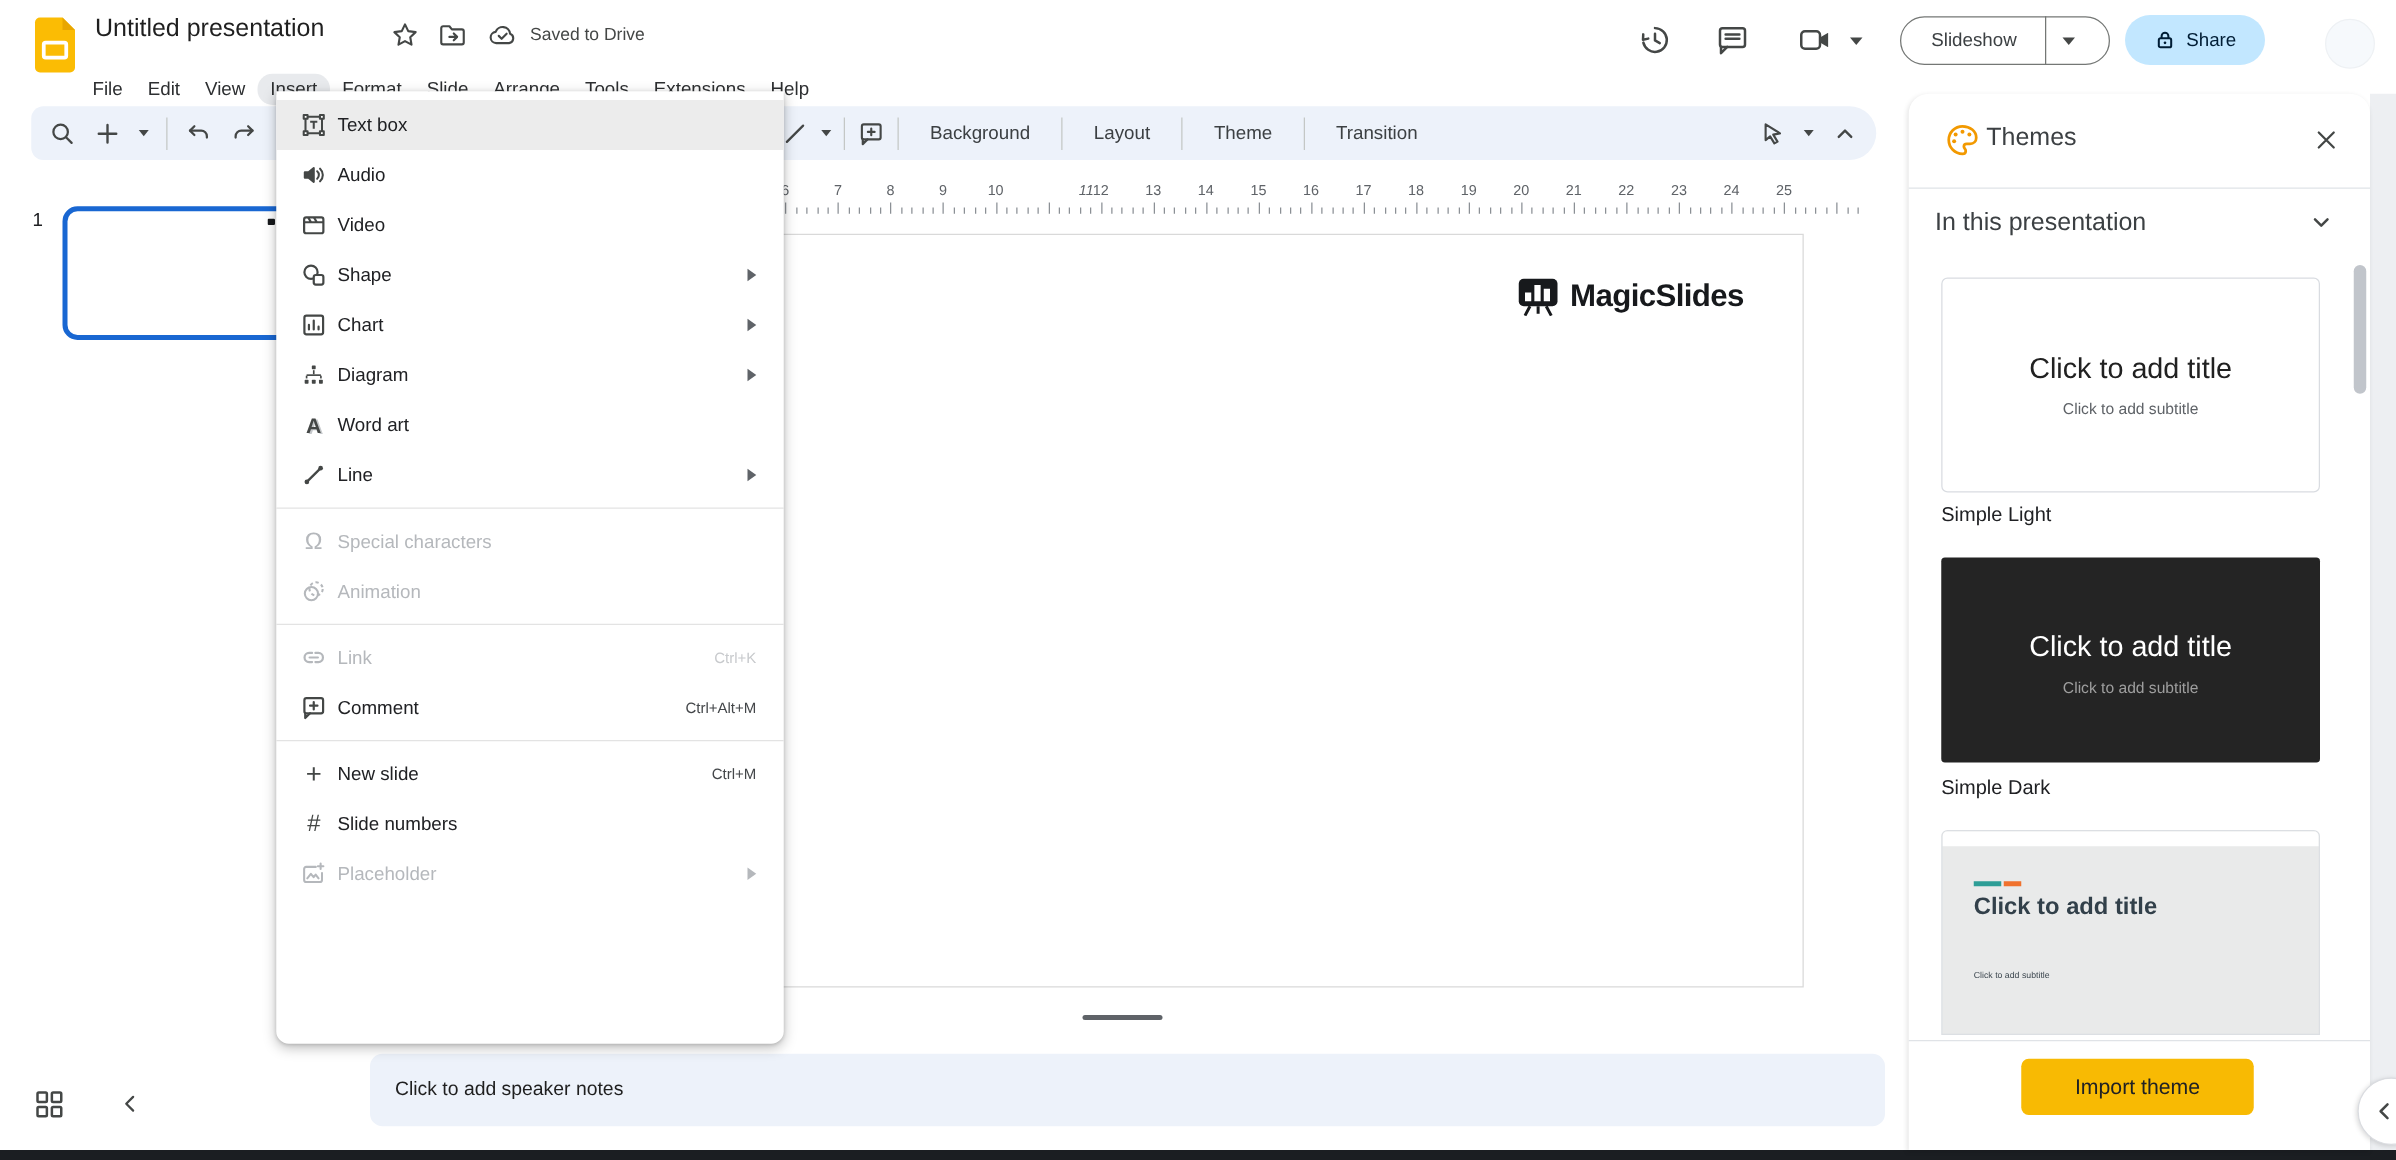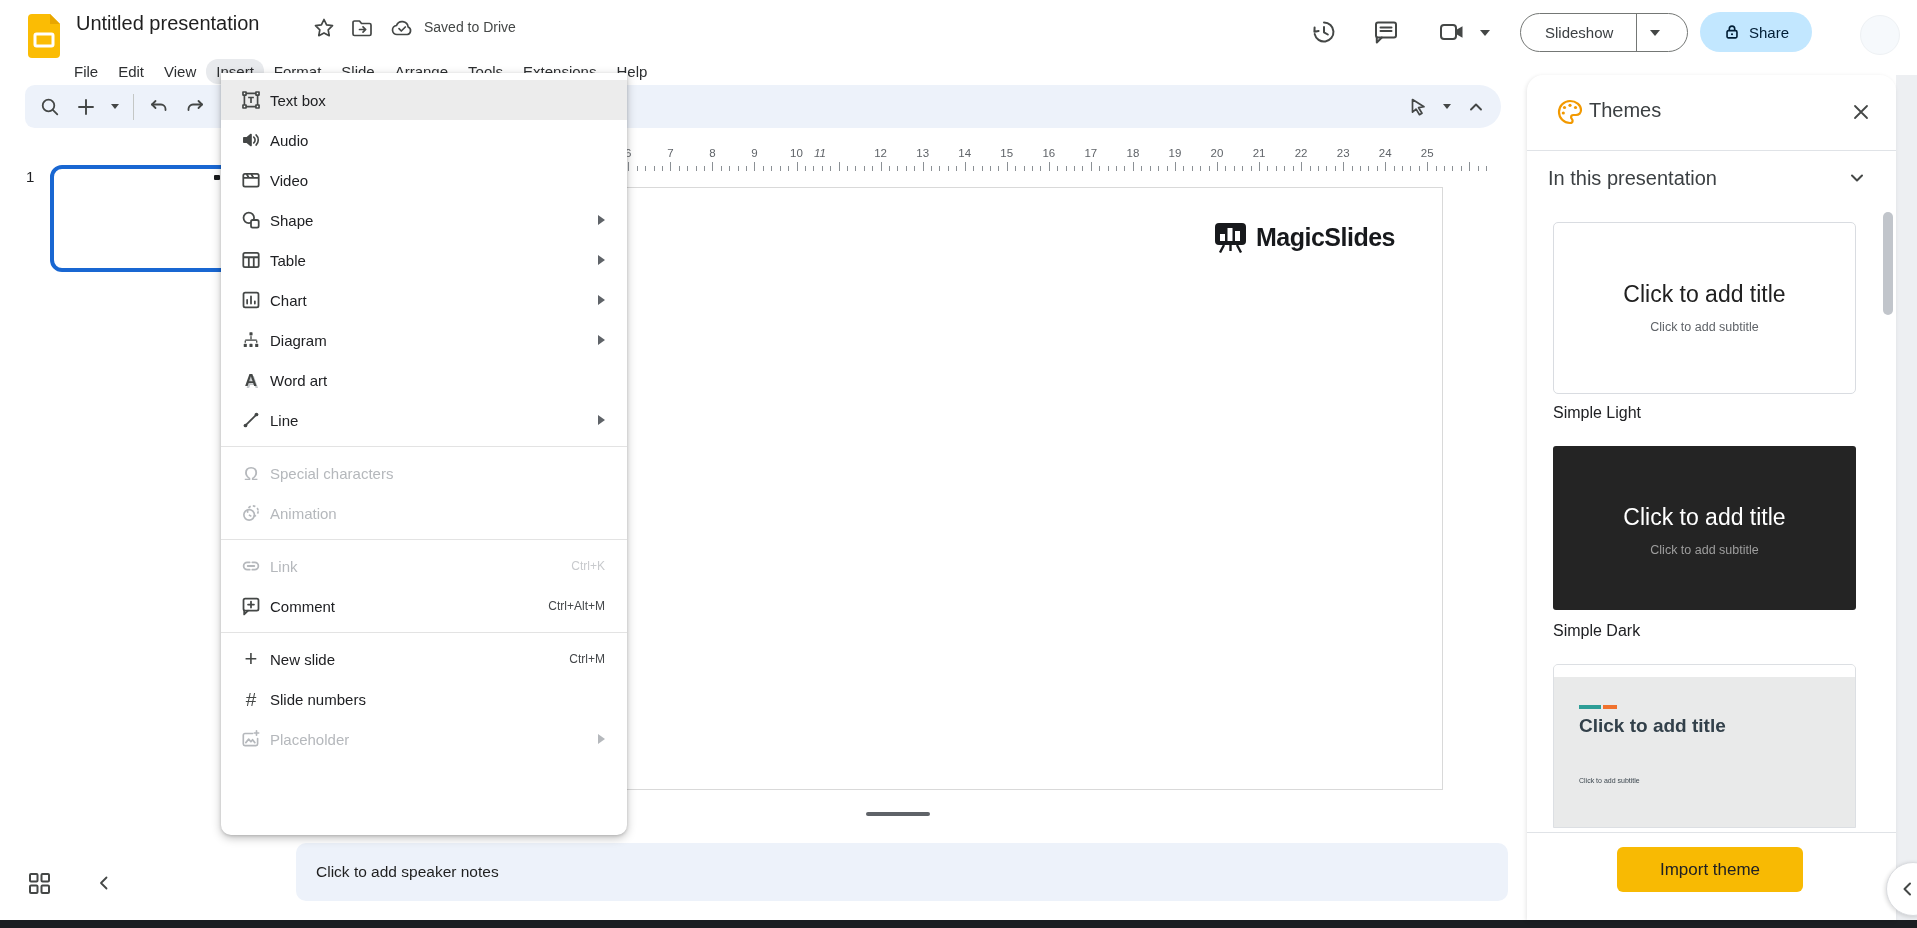--- a/index.html
+++ b/index.html
@@ -203,20 +203,40 @@
       <svg class="tb-ic" viewBox="0 0 22 22" fill="none" stroke="currentColor" stroke-width="1.8" stroke-linecap="round" stroke-linejoin="round">
         <path d="M7.5 5L4 8.5 7.5 12"></path>
           <path d="M4 8.5h9a4.5 4.5 0 014.5 4.5v1"></path>
       </svg>
       <svg class="tb-ic" viewBox="0 0 22 22" fill="none" stroke="currentColor" stroke-width="1.8" stroke-linecap="round" stroke-linejoin="round">
         <path d="M14.5 5L18 8.5 14.5 12"></path>
           <path d="M18 8.5H9a4.5 4.5 0 00-4.5 4.5v1"></path>
       </svg>
     </div>
 
+    <div class="tb-group tb-mid">
+      <svg class="tb-ic" viewBox="0 0 22 22" fill="none" stroke="currentColor" stroke-width="1.8" stroke-linecap="round">
+        <path d="M4.5 17.5L17.5 4.5"></path>
+      </svg>
+      <i class="tb-caret"></i>
+      <i class="tb-sep"></i>
+      <svg class="tb-ic" viewBox="0 0 22 22" fill="none" stroke="currentColor" stroke-width="1.7" stroke-linejoin="round" stroke-linecap="round">
+        <rect x="3.5" y="3.5" width="15" height="12" rx="1.5"></rect>
+        <path d="M4.2 15.5v3.8l3.8-3.8"></path>
+        <path d="M11 6.8v5.4 M8.3 9.5h5.4"></path>
+      </svg>
+      <i class="tb-sep"></i>
+      <span class="tb-txt">Background</span>
+      <i class="tb-sep"></i>
+      <span class="tb-txt">Layout</span>
+      <i class="tb-sep"></i>
+      <span class="tb-txt">Theme</span>
+      <i class="tb-sep"></i>
+      <span class="tb-txt">Transition</span>
+    </div>
 
     <div class="tb-group tb-right">
       <svg class="tb-ic" viewBox="0 0 22 22" fill="none" stroke="currentColor" stroke-width="1.7" stroke-linejoin="round">
         <path d="M5.5 3.5l11.5 7.2-5.4 1 3.4 5.6-2.5 1.4-3.4-5.6-3.6 3z"></path>
       </svg>
       <i class="tb-caret"></i>
       <svg class="tb-ic" viewBox="0 0 22 22" fill="none" stroke="currentColor" stroke-width="1.9" stroke-linecap="round" stroke-linejoin="round">
         <path d="M6 13.5l5-5 5 5"></path>
       </svg>
     </div>
@@ -236,21 +256,21 @@
       <span class="ruler-num" style="left: 178.05px;">1</span>
       <span class="ruler-num" style="left: 220.1px;">2</span>
       <span class="ruler-num" style="left: 262.15px;">3</span>
       <span class="ruler-num" style="left: 304.2px;">4</span>
       <span class="ruler-num" style="left: 346.25px;">5</span>
       <span class="ruler-num" style="left: 388.3px;">6</span>
       <span class="ruler-num" style="left: 430.35px;">7</span>
       <span class="ruler-num" style="left: 472.4px;">8</span>
       <span class="ruler-num" style="left: 514.45px;">9</span>
       <span class="ruler-num" style="left: 556.5px;">10</span>
-      <span class="ruler-num" style="left: 580px; font-style: italic;">11</span>
+      <span class="ruler-num" style="left: 629px; font-style: italic;">11</span>
       <span class="ruler-num" style="left: 640.6px;">12</span>
       <span class="ruler-num" style="left: 682.65px;">13</span>
       <span class="ruler-num" style="left: 724.7px;">14</span>
       <span class="ruler-num" style="left: 766.75px;">15</span>
       <span class="ruler-num" style="left: 808.8px;">16</span>
       <span class="ruler-num" style="left: 850.85px;">17</span>
       <span class="ruler-num" style="left: 892.9px;">18</span>
       <span class="ruler-num" style="left: 934.95px;">19</span>
       <span class="ruler-num" style="left: 977px;">20</span>
       <span class="ruler-num" style="left: 1019.05px;">21</span>
@@ -453,28 +473,20 @@
 
     <div class="mi">
       <svg class="ic" viewBox="0 0 20 20" fill="none" stroke="currentColor" stroke-width="1.6" stroke-linejoin="round">
         <circle cx="8" cy="8" r="4.8"></circle>
         <rect x="10" y="10" width="7" height="7" rx="1.5" fill="#fff"></rect>
       </svg>
       <label>Shape</label>
       <i class="arrow"></i>
     </div>
 
-    <div class="mi">
-      <svg class="ic" viewBox="0 0 20 20" fill="none" stroke="currentColor" stroke-width="1.6" stroke-linejoin="round">
-        <rect x="3" y="3.5" width="14" height="13" rx="1.5"></rect>
-        <path d="M3 7.5h14 M8 7.5v9 M12.5 7.5v9"></path>
-      </svg>
-      <label>Table</label>
-      <i class="arrow"></i>
-    </div>
 
     <div class="mi">
       <svg class="ic" viewBox="0 0 20 20" fill="none" stroke="currentColor" stroke-width="1.6" stroke-linecap="round" stroke-linejoin="round">
         <rect x="3.2" y="3.2" width="13.6" height="13.6" rx="1.5"></rect>
         <path d="M6.5 13.2v-3.4 M10 13.2V6.8 M13.5 13.2v-2"></path>
       </svg>
       <label>Chart</label>
       <i class="arrow"></i>
     </div>
 

